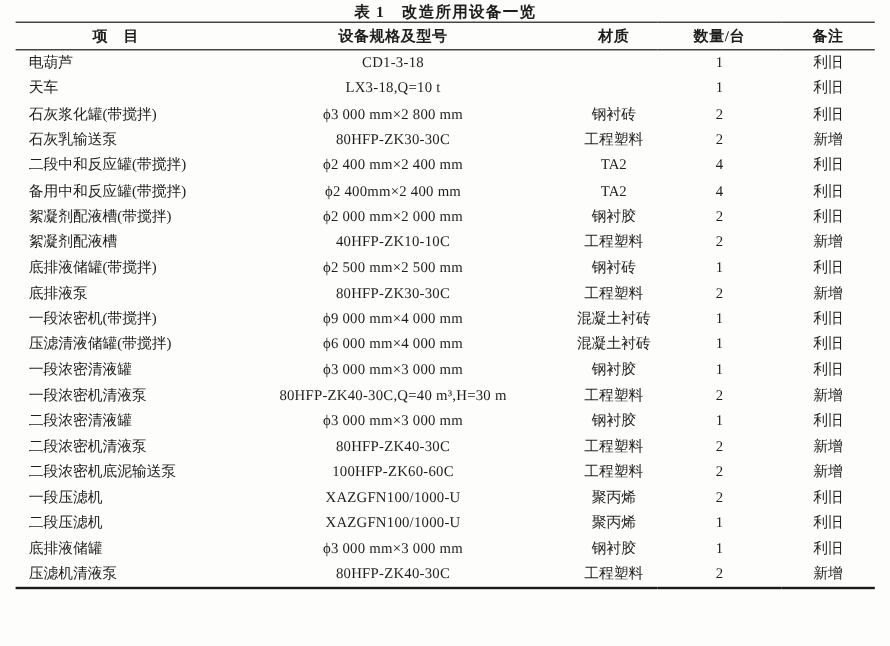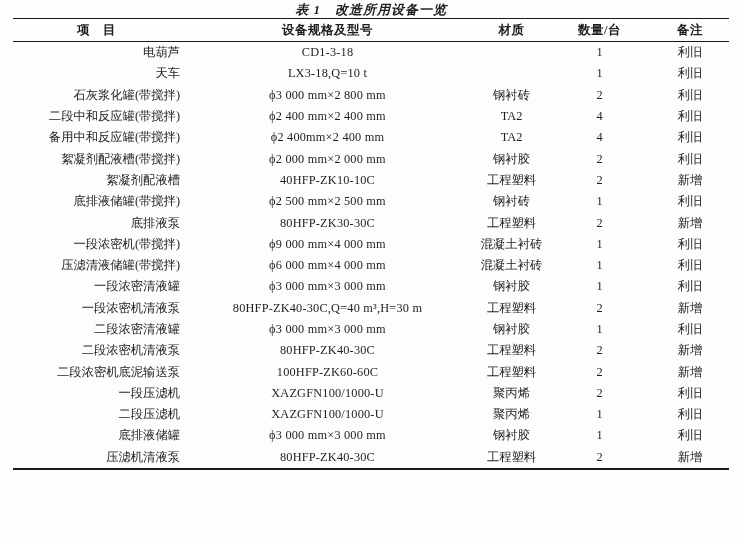--- a/index.html
+++ b/index.html
@@ -19,21 +19,20 @@
   }
   .table-caption {
     width: 742px;
     height: 17px;
     line-height: 17px;
     text-align: center;
     font-weight: bold;
     font-size: 13px;
     letter-spacing: 1px;
     padding-top: 1px;
-    font-style: italic;
   }
   table.equip-table {
     table-layout: fixed;
     border-collapse: collapse;
     margin-left: 13px;
     width: 716px;
     border-top: 1.5px solid #1a1a1a;
     border-bottom: 2.2px solid #1a1a1a;
     font-size: 12.5px;
   }
@@ -49,21 +48,21 @@
   }
   table.equip-table tbody td {
     height: 21.3px;
     padding: 0;
     text-align: center;
     white-space: nowrap;
     overflow: hidden;
     font-size: 12.3px;
   }
   table.equip-table tbody td.c-item {
-    text-align: right;
+    text-align: left;
     padding-left: 11px;
   }
   .spec-cell { letter-spacing: 0.2px; }
 </style>
 </head>
 <body>
 
 <div class="page">
 
   <div class="table-caption">表 1　改造所用设备一览</div>
@@ -101,20 +100,27 @@
           <td>利旧</td>
         </tr>
         <tr>
           <td class="c-item">石灰浆化罐(带搅拌)</td>
           <td class="spec-cell">ϕ3 000 mm×2 800 mm</td>
           <td>钢衬砖</td>
           <td>2</td>
           <td>利旧</td>
         </tr>
         <tr>
+          <td class="c-item">石灰乳输送泵</td>
+          <td class="spec-cell">80HFP-ZK30-30C</td>
+          <td>工程塑料</td>
+          <td>2</td>
+          <td>新增</td>
+        </tr>
+        <tr>
           <td class="c-item">二段中和反应罐(带搅拌)</td>
           <td class="spec-cell">ϕ2 400 mm×2 400 mm</td>
           <td>TA2</td>
           <td>4</td>
           <td>利旧</td>
         </tr>
         <tr>
           <td class="c-item">备用中和反应罐(带搅拌)</td>
           <td class="spec-cell">ϕ2 400mm×2 400 mm</td>
           <td>TA2</td>

